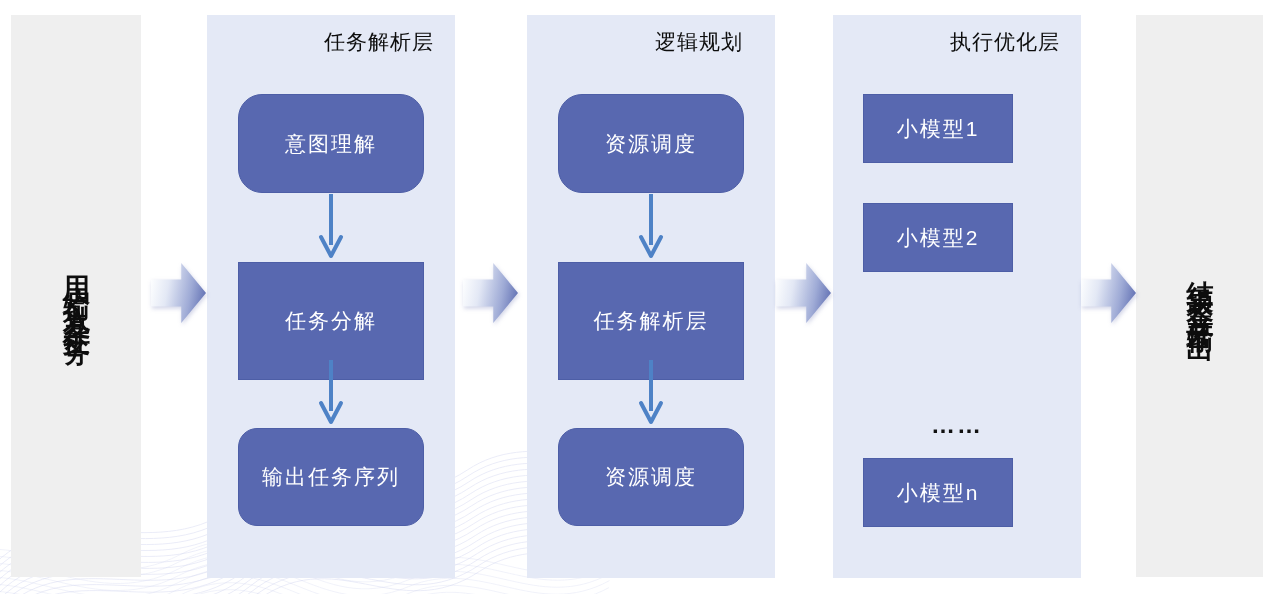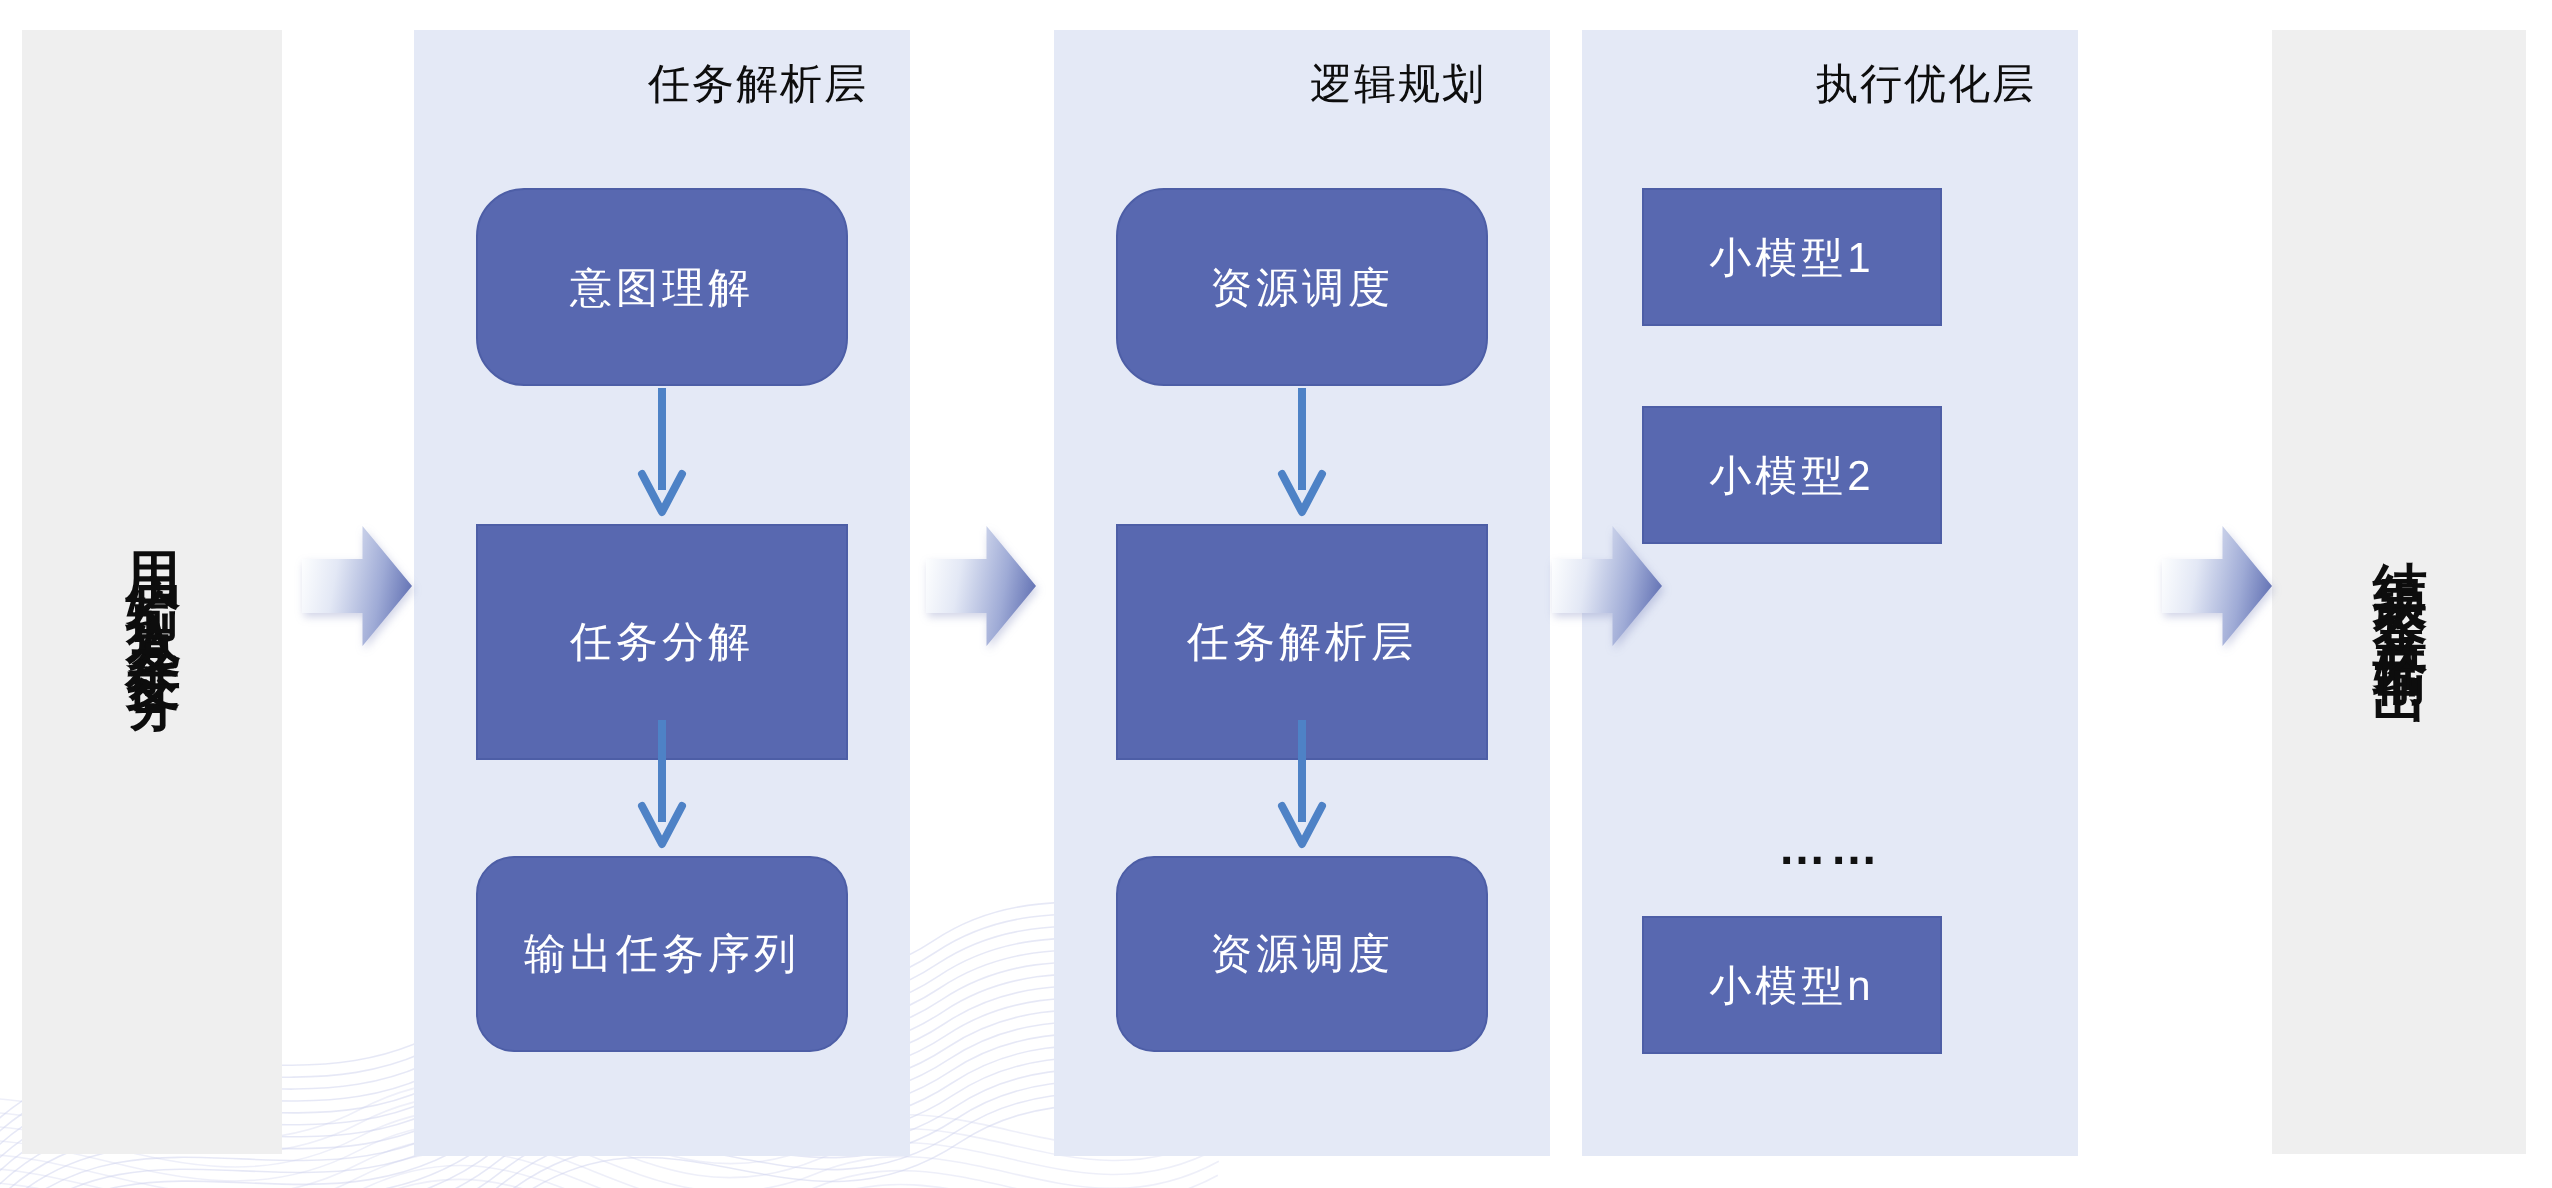--- a/index.html
+++ b/index.html
@@ -44,21 +44,21 @@
     line-height:1;
     transform:translateY(-6px);
   }
   .panel{
     position:absolute;top:15px;width:248px;height:563px;
     background:var(--panel-bg);
     z-index:1;
   }
   .panel.p1{left:207px;}
   .panel.p2{left:527px;}
-  .panel.p3{left:791px;}
+  .panel.p3{left:833px;}
   .panel-title{
     position:absolute;top:13px;left:0;width:100%;
     text-align:center;
     font-size:21px;font-weight:400;color:var(--text-dark);
     letter-spacing:1px;
     margin-left:48px;
   }
   .node{
     position:absolute;
     background:var(--node-fill);

